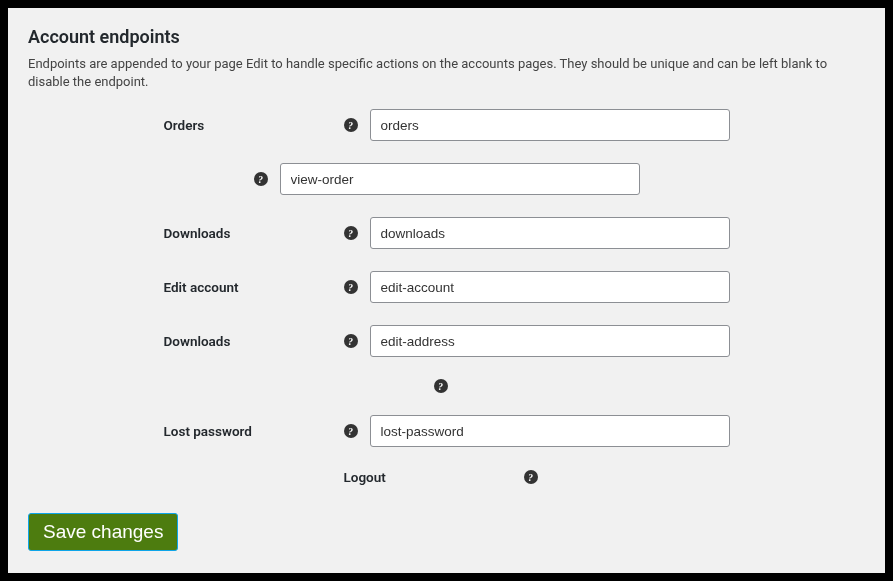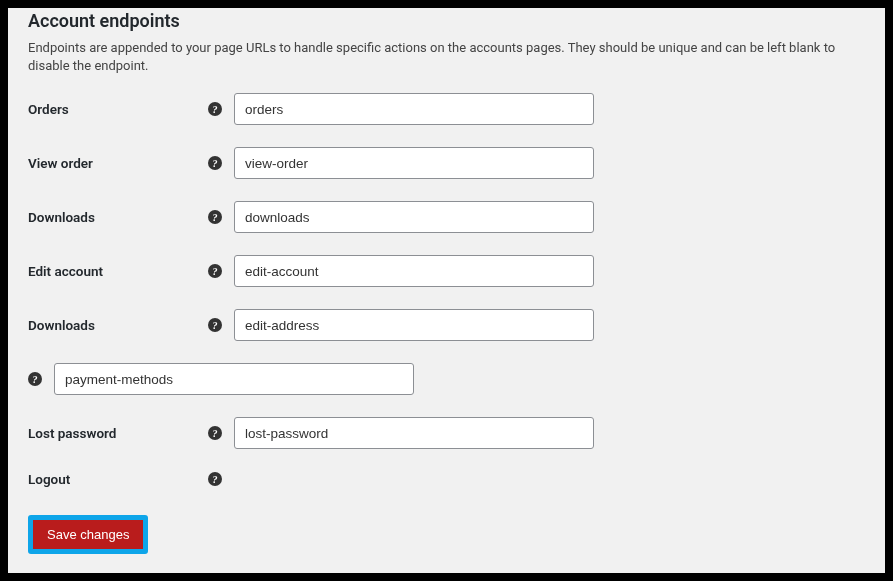--- a/index.html
+++ b/index.html
@@ -11,38 +11,39 @@
       font-family: -apple-system, BlinkMacSystemFont, "Segoe UI", Roboto, "Helvetica Neue", Arial, sans-serif;
       background: #000;
       padding: 8px;
       width: 893px;
       height: 581px;
     }
     .panel {
       background: #f1f1f1;
       width: 100%;
       height: 100%;
-      padding: 2px 20px 20px 20px;
+      padding: 18px 20px 20px 20px;
     }
     .panel-title {
       font-size: 18px;
       font-weight: 600;
       color: #23282d;
       margin-bottom: 8px;
     }
     .panel-desc {
       font-size: 13px;
       color: #444;
       margin-bottom: 18px;
       line-height: 1.4;
     }
     .form-row {
       display: flex;
       align-items: center;
       margin-bottom: 22px;
+      justify-content: center;
     }
     .form-label {
       width: 180px;
       font-size: 13.5px;
       font-weight: 600;
       color: #23282d;
       flex-shrink: 0;
     }
     .help-icon {
       width: 14px;
@@ -66,45 +67,44 @@
       height: 32px;
       padding: 4px 10px;
       font-size: 13.5px;
       color: #333;
       border: 1px solid #8c8f94;
       border-radius: 3px;
       background: #fff;
       outline: none;
     }
     .save-btn {
-      background: #b91c1c;
+      background: #4d7c0f;
       color: #fff;
-      border: 5px solid #0ea5e9;
+      border: 1px solid #0ea5e9;
       border-radius: 3px;
       padding: 7px 14px;
-      font-size: 13px;
+      font-size: 19px;
       cursor: pointer;
       margin-top: 6px;
     }
   </style>
 </head>
 <body>
 
 <div class="panel">
   <h2 class="panel-title">Account endpoints</h2>
-  <p class="panel-desc">Endpoints are appended to your page URLs to handle specific actions on the accounts pages. They should be unique and can be left blank to disable the endpoint.</p>
+  <p class="panel-desc">Endpoints are appended to your page Edit to handle specific actions on the accounts pages. They should be unique and can be left blank to disable the endpoint.</p>
 
   <div class="form-row">
     <label class="form-label">Orders</label>
     <span class="help-icon">?</span>
     <input type="text" class="form-input" value="orders" style="">
   </div>
 
   <div class="form-row">
-    <label class="form-label">View order</label>
     <span class="help-icon">?</span>
     <input type="text" class="form-input" value="view-order" style="">
   </div>
 
   <div class="form-row">
     <label class="form-label">Downloads</label>
     <span class="help-icon">?</span>
     <input type="text" class="form-input" value="downloads" style="">
   </div>
 
@@ -115,21 +115,20 @@
   </div>
 
   <div class="form-row">
     <label class="form-label">Downloads</label>
     <span class="help-icon">?</span>
     <input type="text" class="form-input" value="edit-address" style="">
   </div>
 
   <div class="form-row">
     <span class="help-icon">?</span>
-    <input type="text" class="form-input" value="payment-methods" style="">
   </div>
 
   <div class="form-row">
     <label class="form-label">Lost password</label>
     <span class="help-icon">?</span>
     <input type="text" class="form-input" value="lost-password" style="">
   </div>
 
   <div class="form-row">
     <label class="form-label">Logout</label>

